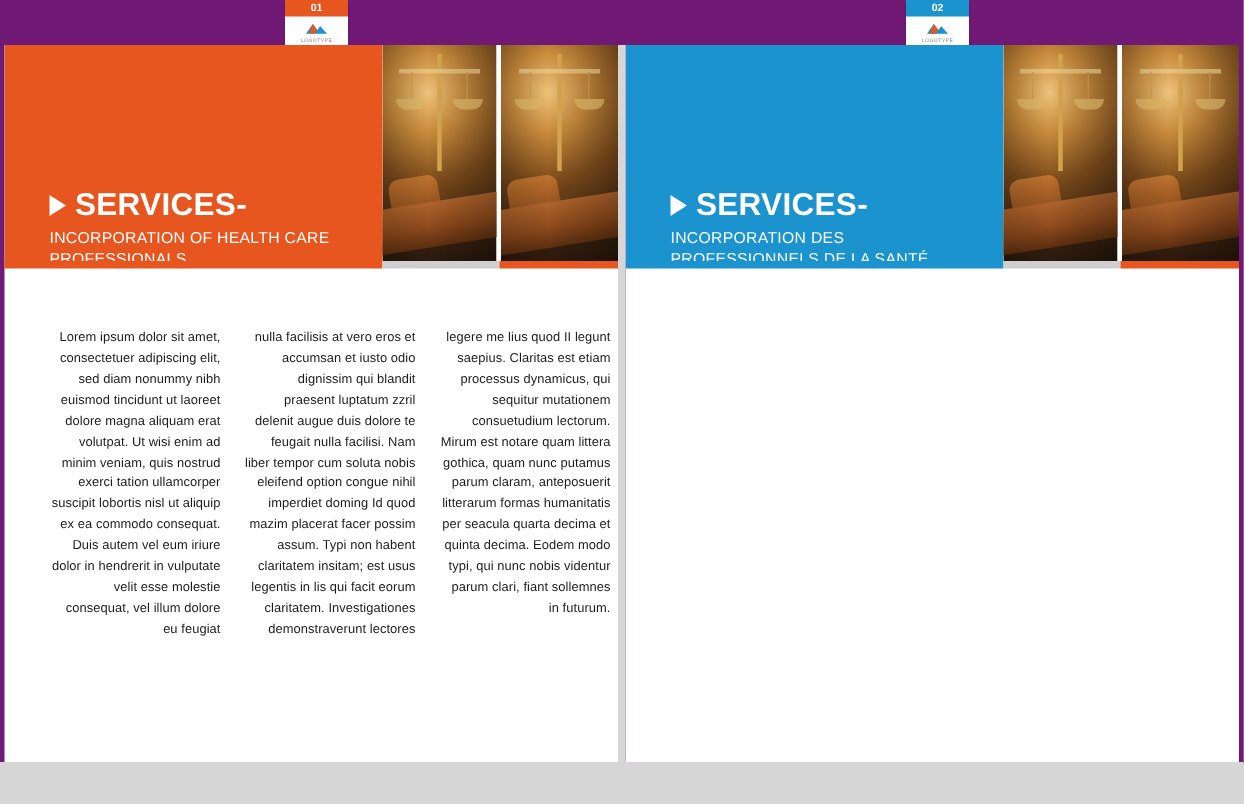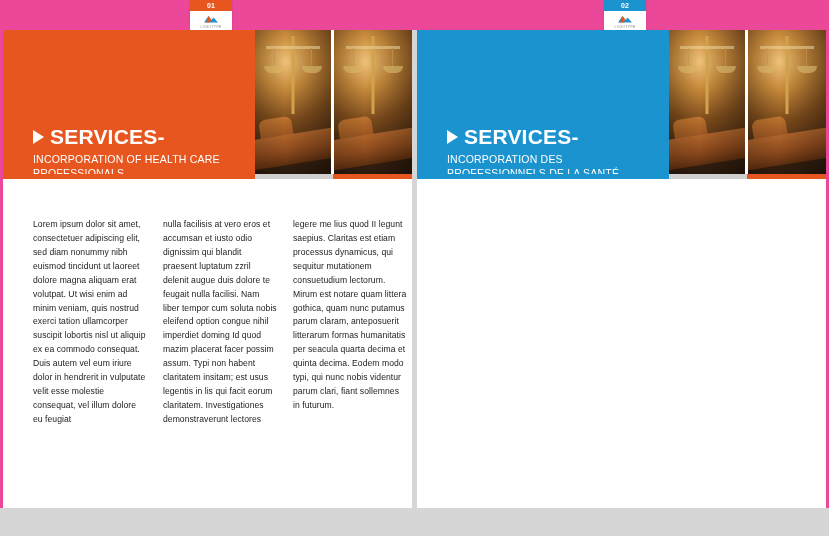--- a/index.html
+++ b/index.html
@@ -10,21 +10,21 @@
     width: 829px;
     height: 536px;
     background: #d9d9d9;
     font-family: "Liberation Sans", sans-serif;
     overflow: hidden;
   }
   .page {
     position: relative;
     width: 829px;
     height: 536px;
-    background: #ec4899;
+    background: #701a75;
   }
 
   
   .tab {
     position: absolute;
     top: 0;
     width: 42px;
     height: 30px;
     background: #ffffff;
     box-shadow: 0 1px 2px rgba(0,0,0,.18);
@@ -215,21 +215,21 @@
     gap: 16px;
   }
   .body-left  { left: 30px;  width: 380px; }
   .col {
     width: 114px;
     font-size: 8.6px;
     line-height: 1.62;
     color: #1c1c1c;
     letter-spacing: .05px;
   }
-  .col p { margin: 0 0 11px 0; }
+  .col p { margin: 0 0 11px 0; text-align: right; }
 
   .gutter {
     position: absolute;
     left: 412px;
     top: 30px;
     width: 5px;
     height: 506px;
     background: #d6d6d6;
   }
   .bottom-strip {

